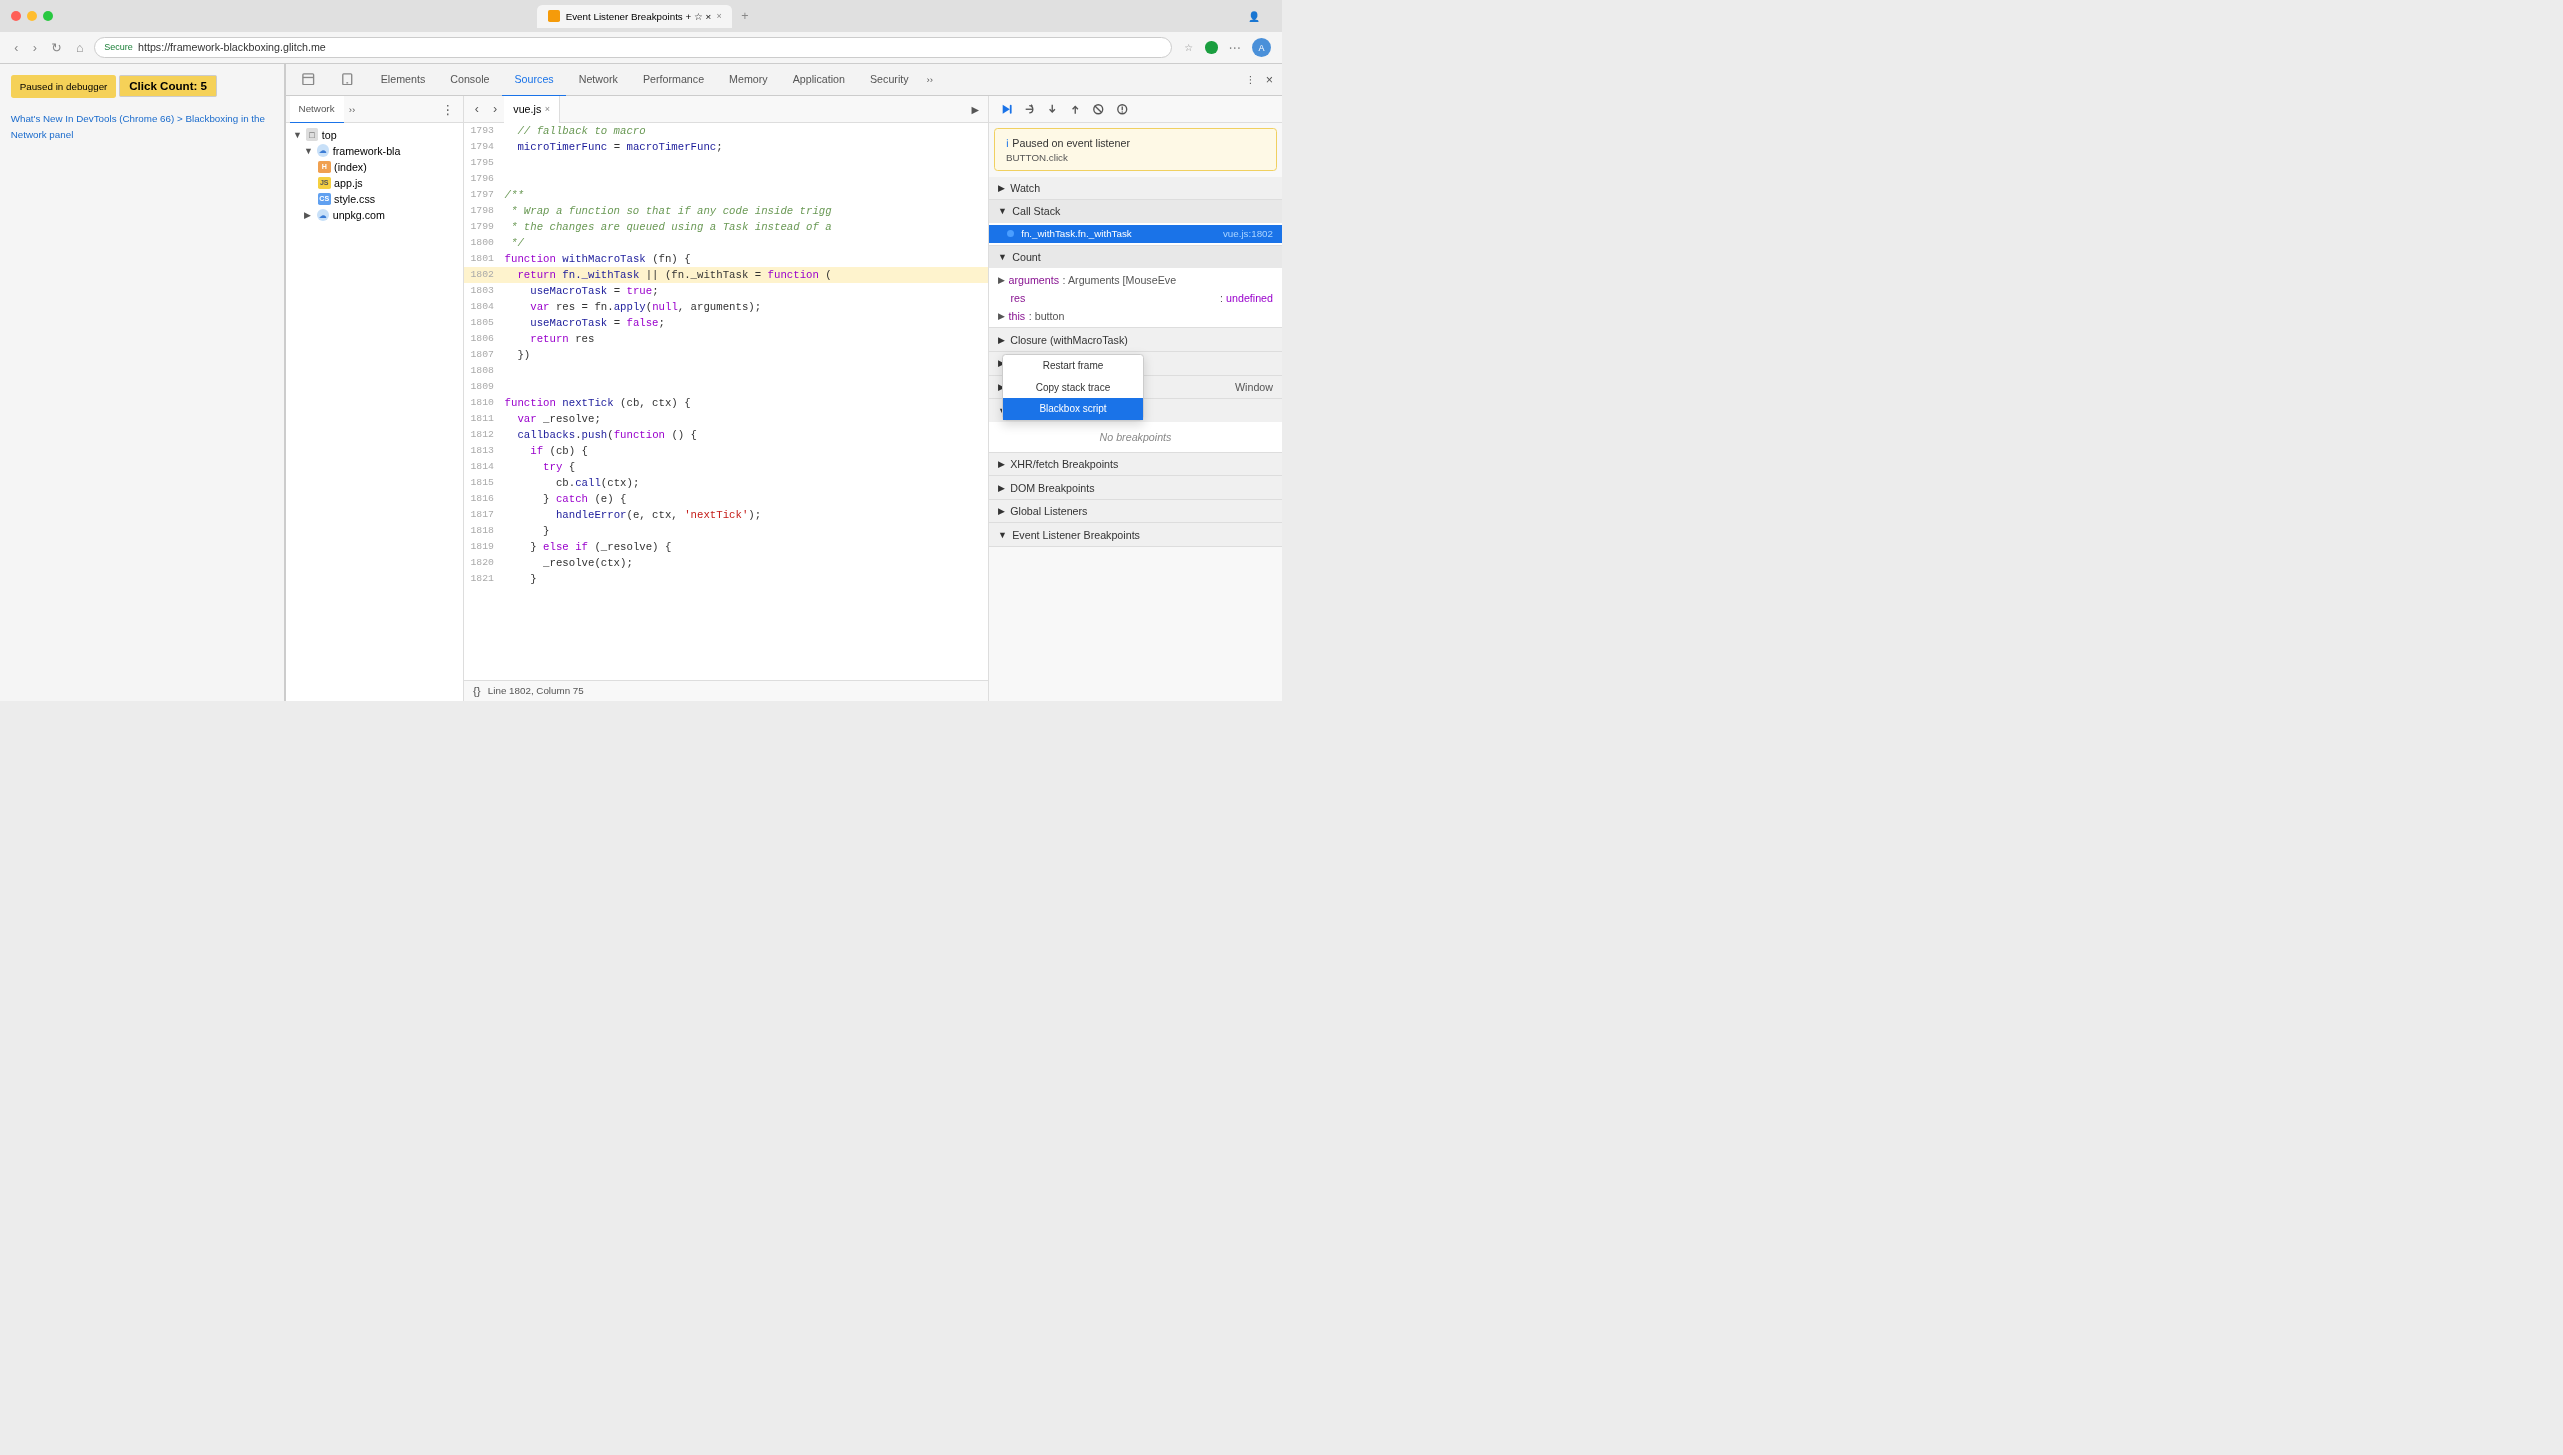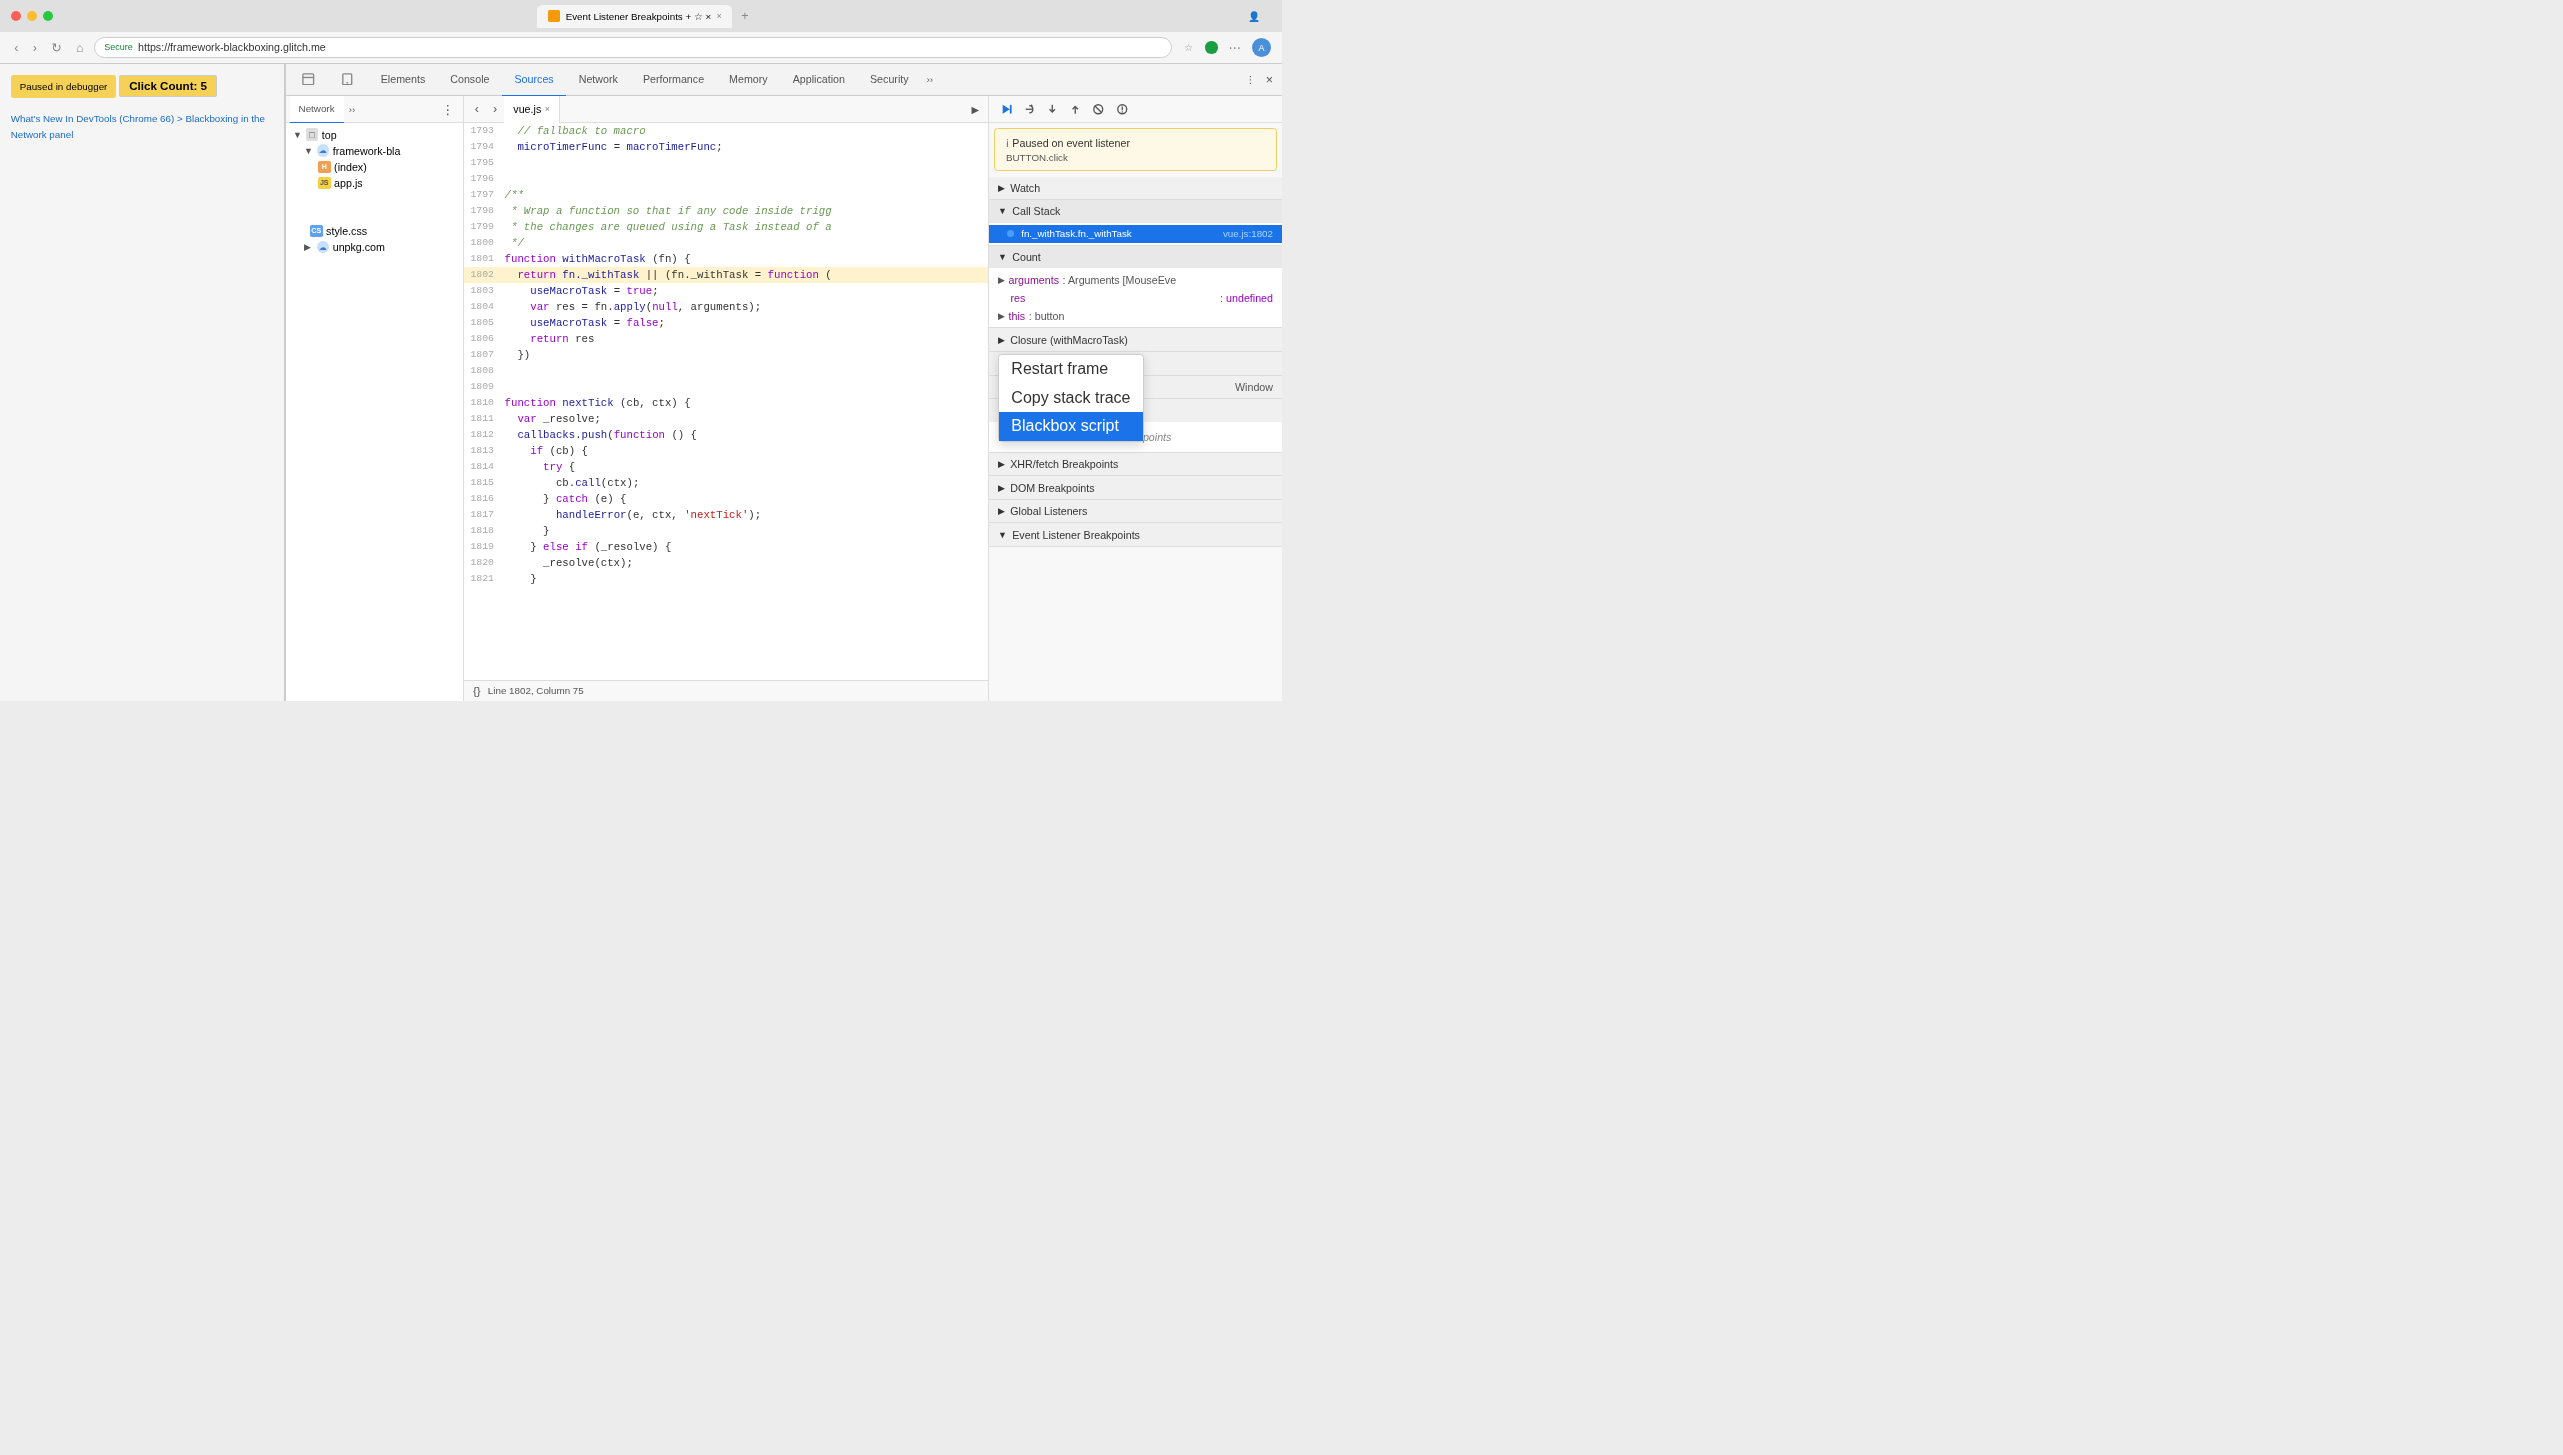--- a/index.html
+++ b/index.html
@@ -108,21 +108,21 @@
 
     .call-stack-item { display: flex; align-items: center; padding: 3.6px 9px 3.6px 18px; font-size: 10.7px; cursor: pointer; }
     .call-stack-item.active { background: #1a73e8; color: white; }
     .call-stack-item.active .csi-location { color: #aad4ff; }
     .csi-dot { width: 7.1px; height: 7.1px; border-radius: 50%; background: #4a9eff; margin-right: 7.1px; flex-shrink: 0; }
     .csi-name { flex: 1; font-size: 9.8px; }
     .csi-location { color: #888; font-size: 9.8px; }
 
     
     .context-menu { position: absolute; background: white; border: 0.9px solid #ccc; border-radius: 3.6px; box-shadow: 0 3.6px 10.7px rgba(0,0,0,0.15); z-index: 100; min-width: 142px; }
-    .ctx-item { padding: 5.3px 12.5px; font-size: 16px; cursor: pointer; color: #333; }
+    .ctx-item { padding: 5.3px 12.5px; font-size: 10px; cursor: pointer; color: #333; text-align: center; }
     .ctx-item.highlighted { background: #1a73e8; color: white; }
     .scope-section { padding: 3.6px 9px; font-size: 10.7px; color: #555; cursor: pointer; display: flex; align-items: center; gap: 3.6px; }
     .scope-section .arrow { font-size: 9px; }
     .scope-row { display: flex; justify-content: space-between; padding: 2.7px 9px 2.7px 21.4px; font-size: 10.7px; }
     .scope-key { color: #881391; }
 
     .bp-section { padding: 7.1px 9px; font-size: 10.7px; color: #888; text-align: center; font-style: italic; }
 
     
     .devtools-wrapper { position: relative; display: flex; flex: 1; overflow: hidden; }
@@ -231,21 +231,21 @@
             <div class="tree-item" style="padding-left:32px;">
               <span class="tree-icon icon-html" style="font-size:7.1px;font-weight:bold;">H</span>
               <span>(index)</span>
             </div>
 
             <div class="tree-item" style="padding-left:32px;">
               <span class="tree-icon icon-js" style="font-size:7.1px;font-weight:bold;">JS</span>
               <span>app.js</span>
             </div>
 
-            <div class="tree-item" style="padding-left:24px;margin-top:32px;">
+            <div class="tree-item" style="padding-left:32px;">
               <span class="tree-icon icon-css" style="font-size:7.1px;font-weight:bold;">CS</span>
               <span>style.css</span>
             </div>
 
             <div class="tree-item" style="padding-left:18px;">
               <span class="tree-arrow">▶</span>
               <span class="tree-icon icon-cloud" style="border-radius:50%;font-size:8px;">☁</span>
               <span>unpkg.com</span>
             </div>
           </div>

